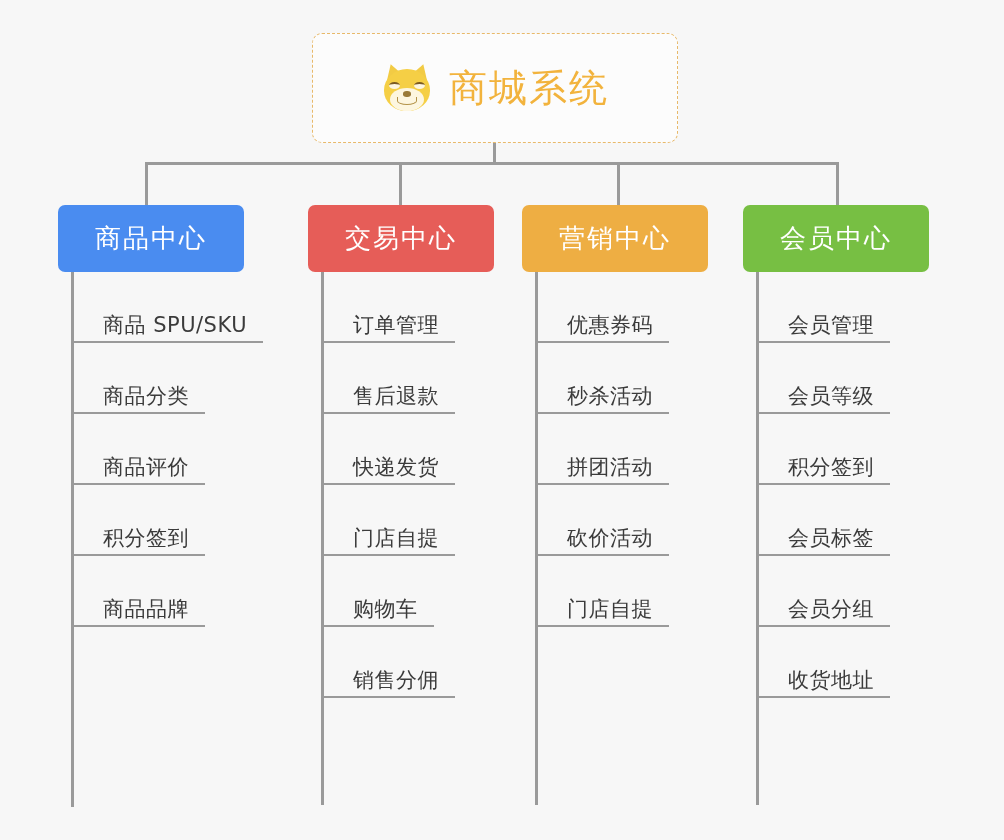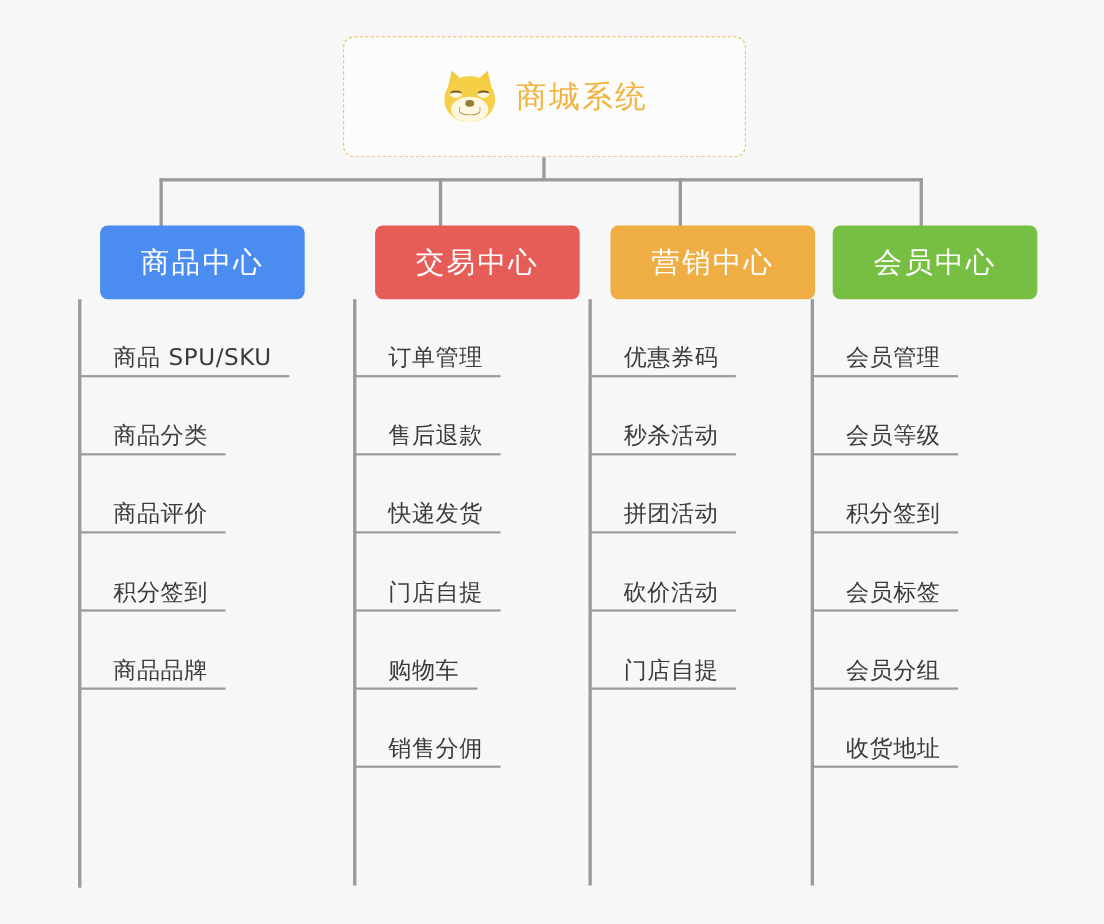--- a/index.html
+++ b/index.html
@@ -88,21 +88,21 @@
     position: absolute;
     left: 16px; top: 35px;
     width: 20px; height: 8px;
     border-bottom: 1.6px solid #b39248;
     border-left: 1.6px solid #b39248;
     border-right: 1.6px solid #b39248;
     border-radius: 0 0 50% 50%;
   }
 
   .root-title {
-    font-size: 28px;
+    font-size: 38px;
     color: #f2b33d;
     letter-spacing: 2px;
     line-height: 1;
     white-space: nowrap;
   }
 
   
   .conn { position: absolute; background: #9a9a9a; }
   .conn-root-stem { left: 493px; top: 143px; width: 3px; height: 21px; }
   .conn-bus       { left: 145px; top: 162px; width: 694px; height: 3px; }
@@ -110,34 +110,33 @@
 
   
   .column {
     position: absolute;
     top: 205px;
     width: 220px;
   }
   .col-0 { left: 58px; }
   .col-1 { left: 308px; }
   .col-2 { left: 522px; }
-  .col-3 { left: 724px; }
+  .col-3 { left: 743px; }
 
   .col-header {
     width: 186px;
     height: 67px;
     border-radius: 7px;
     display: flex;
     align-items: center;
     justify-content: center;
     color: #ffffff;
     font-size: 26px;
     letter-spacing: 2px;
     white-space: nowrap;
-    margin-left: 33px;
   }
   .col-1 .col-header,
   .col-2 .col-header,
   .col-3 .col-header { width: 186px; }
 
   
   .col-spine {
     position: absolute;
     left: 13px;
     top: 67px;

